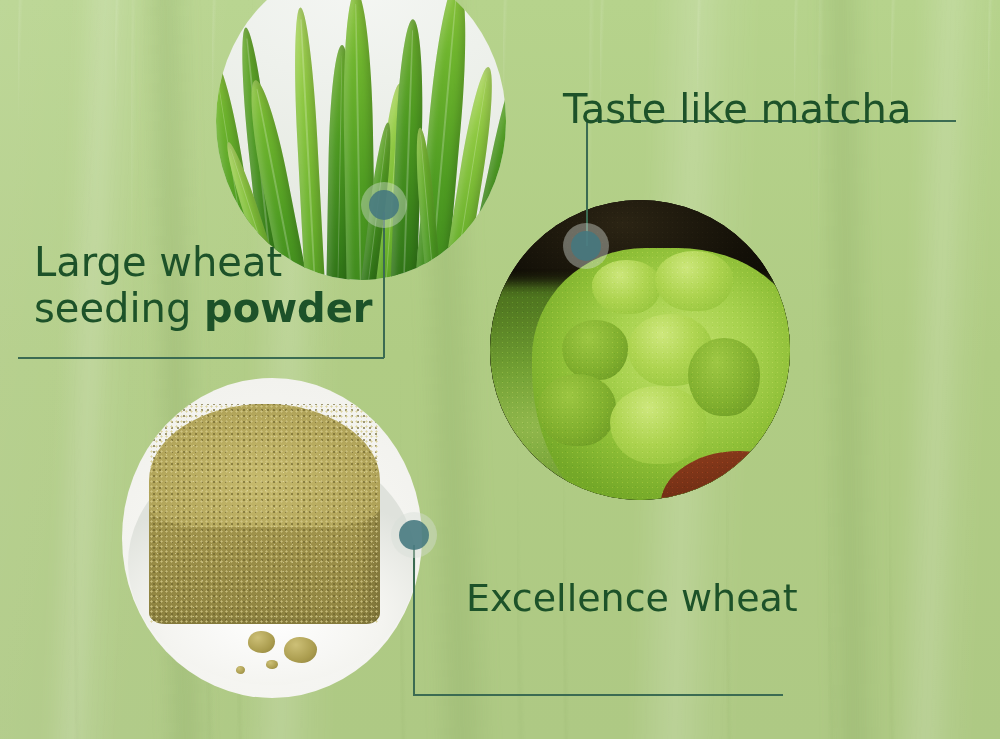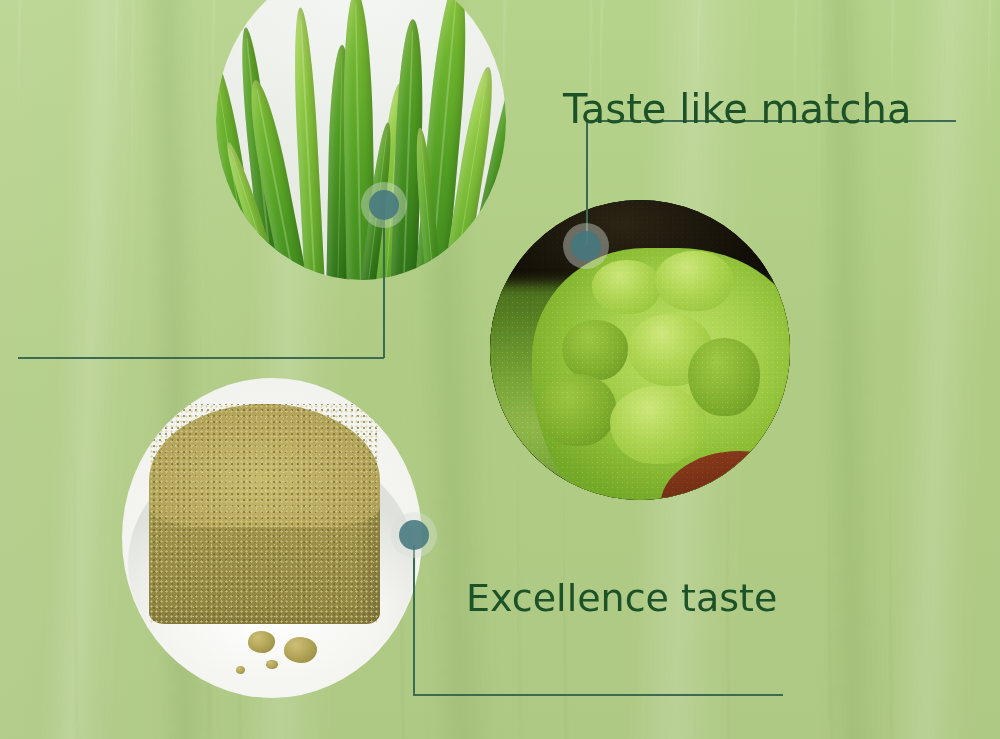--- a/index.html
+++ b/index.html
@@ -318,22 +318,26 @@
   <div class="marker" id="m-matcha" style="left:563px; top:223px;">
     <div class="marker-halo"></div>
     <div class="marker-dot"></div>
   </div>
 
   <div class="marker" id="m-cake" style="left:391px; top:512px;">
     <div class="marker-halo"></div>
     <div class="marker-dot"></div>
   </div>
 
+  <div class="callout" id="c-wheat">
+    <div class="line">Large wheat</div>
+    <div class="line"><span>seeding </span><span class="strong">powder</span></div>
+  </div>
 
   <div class="callout" id="c-matcha">
     <div class="line">Taste like matcha</div>
   </div>
 
   <div class="callout" id="c-bite">
-    <div class="line l1">Excellence taste</div>
+    <div class="line l1">Excellence wheat</div>
   </div>
 
 </div>
 
 </body></html>

